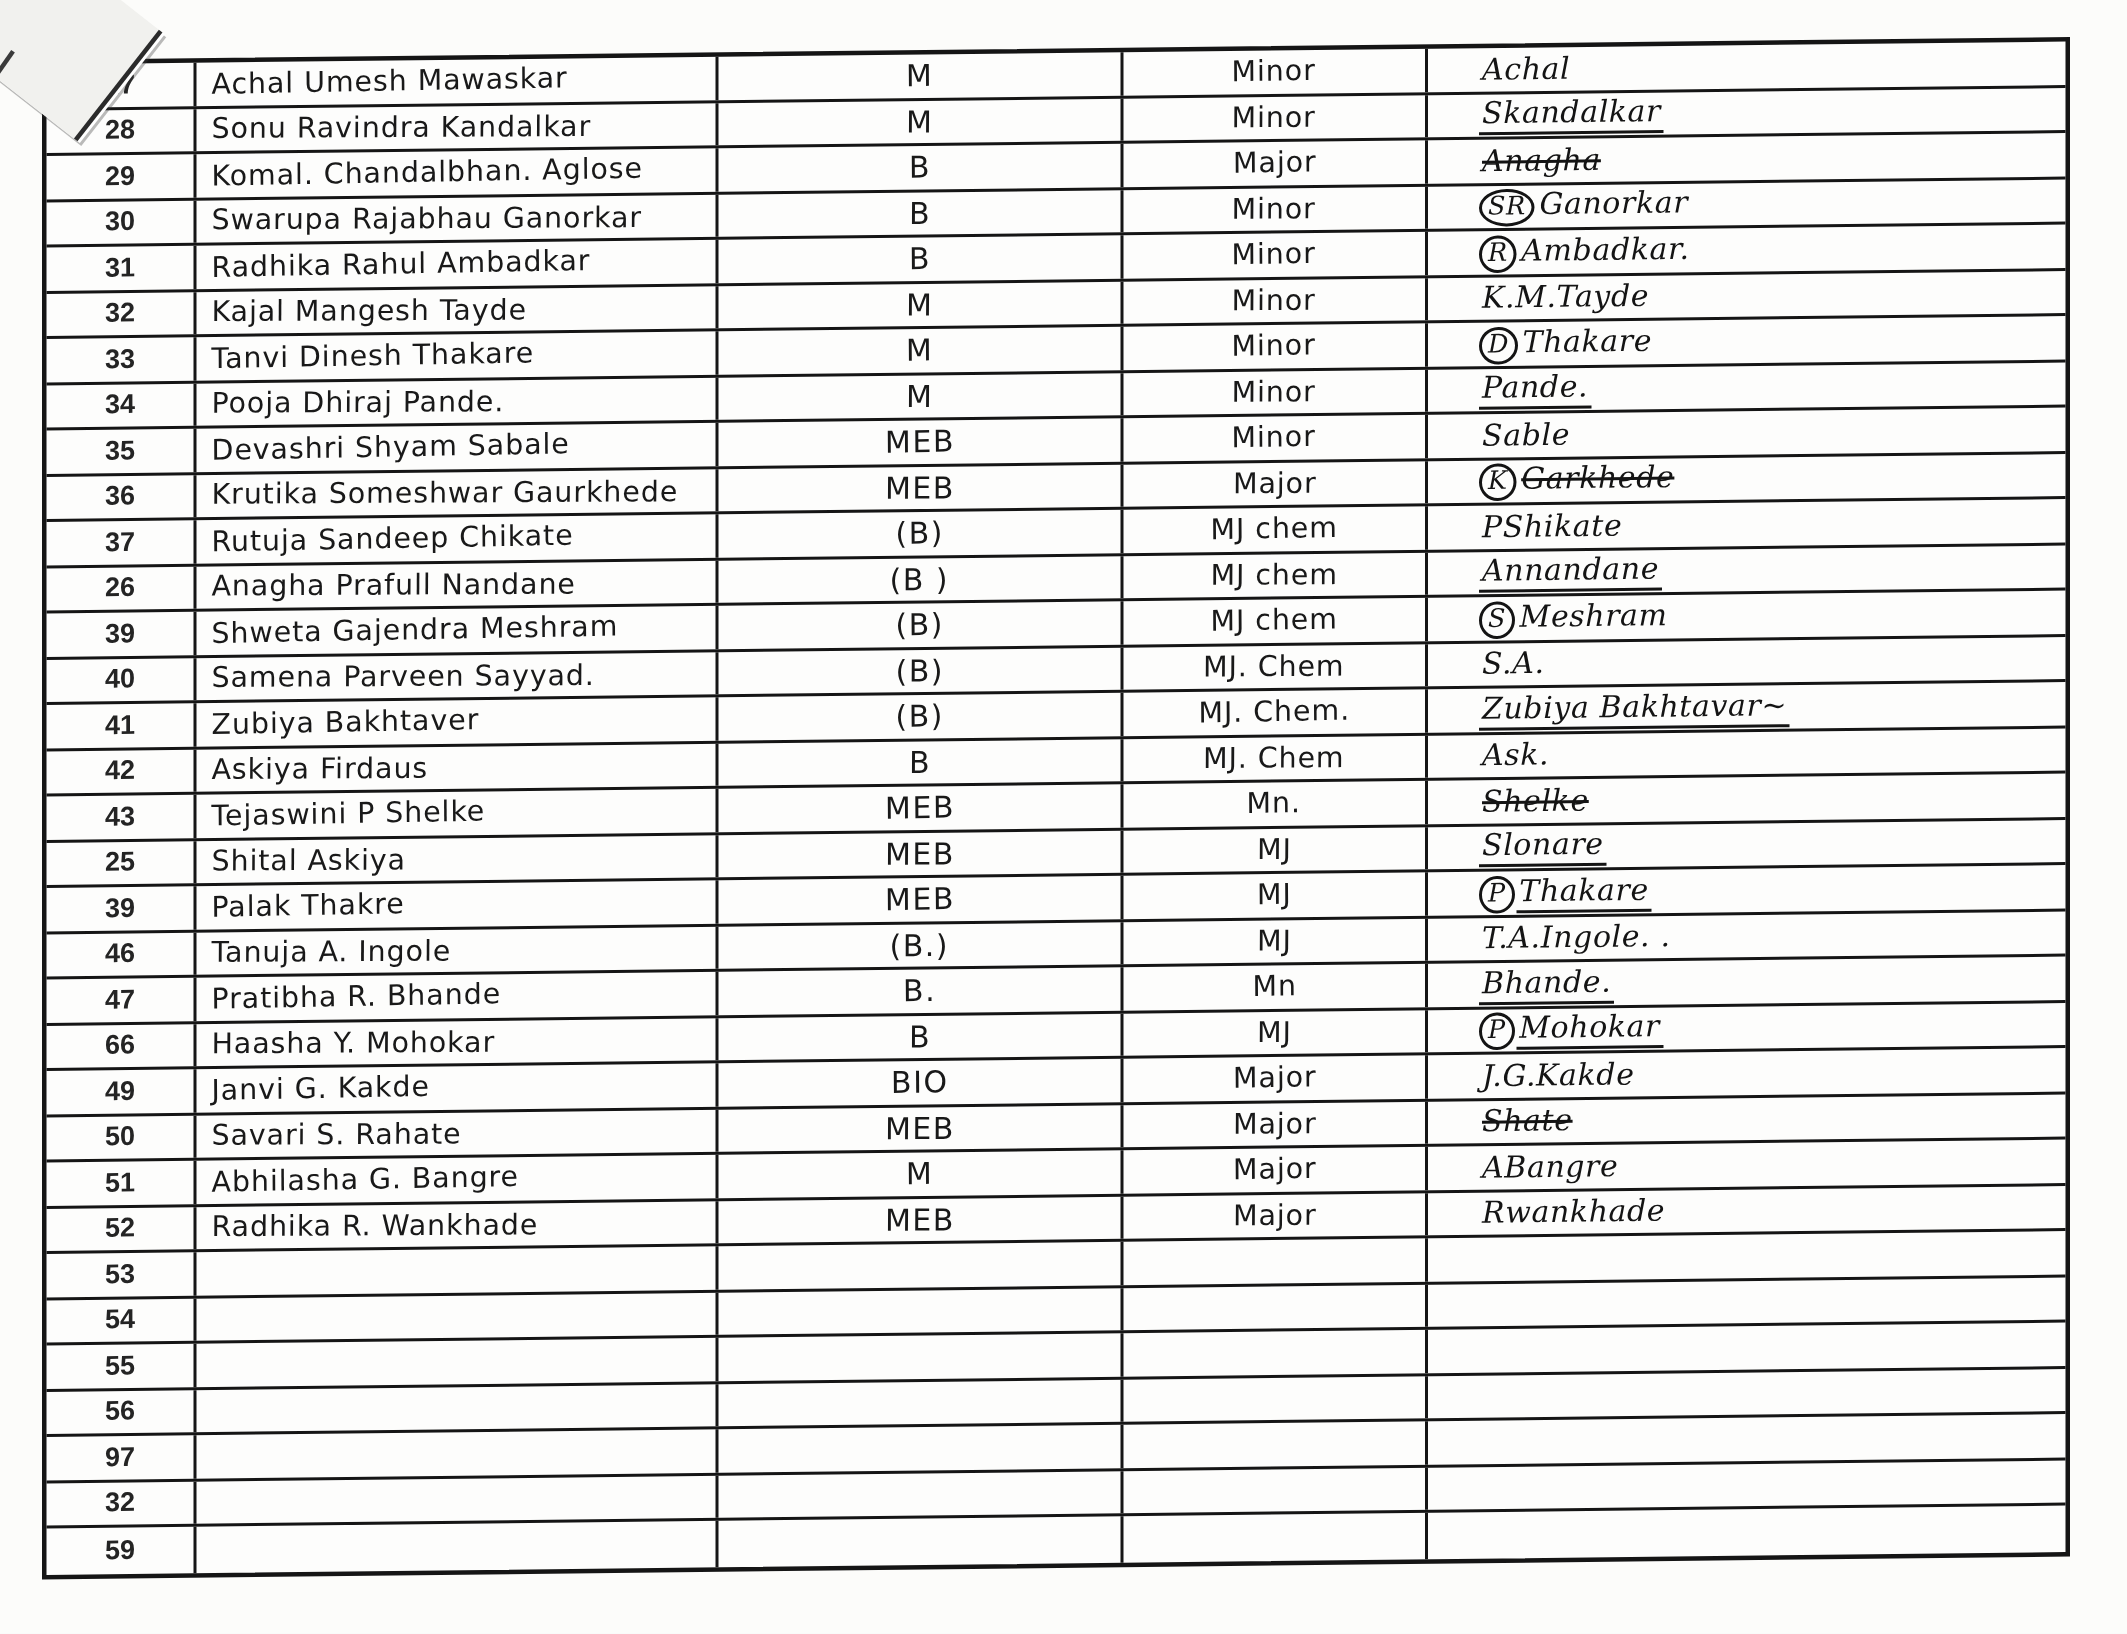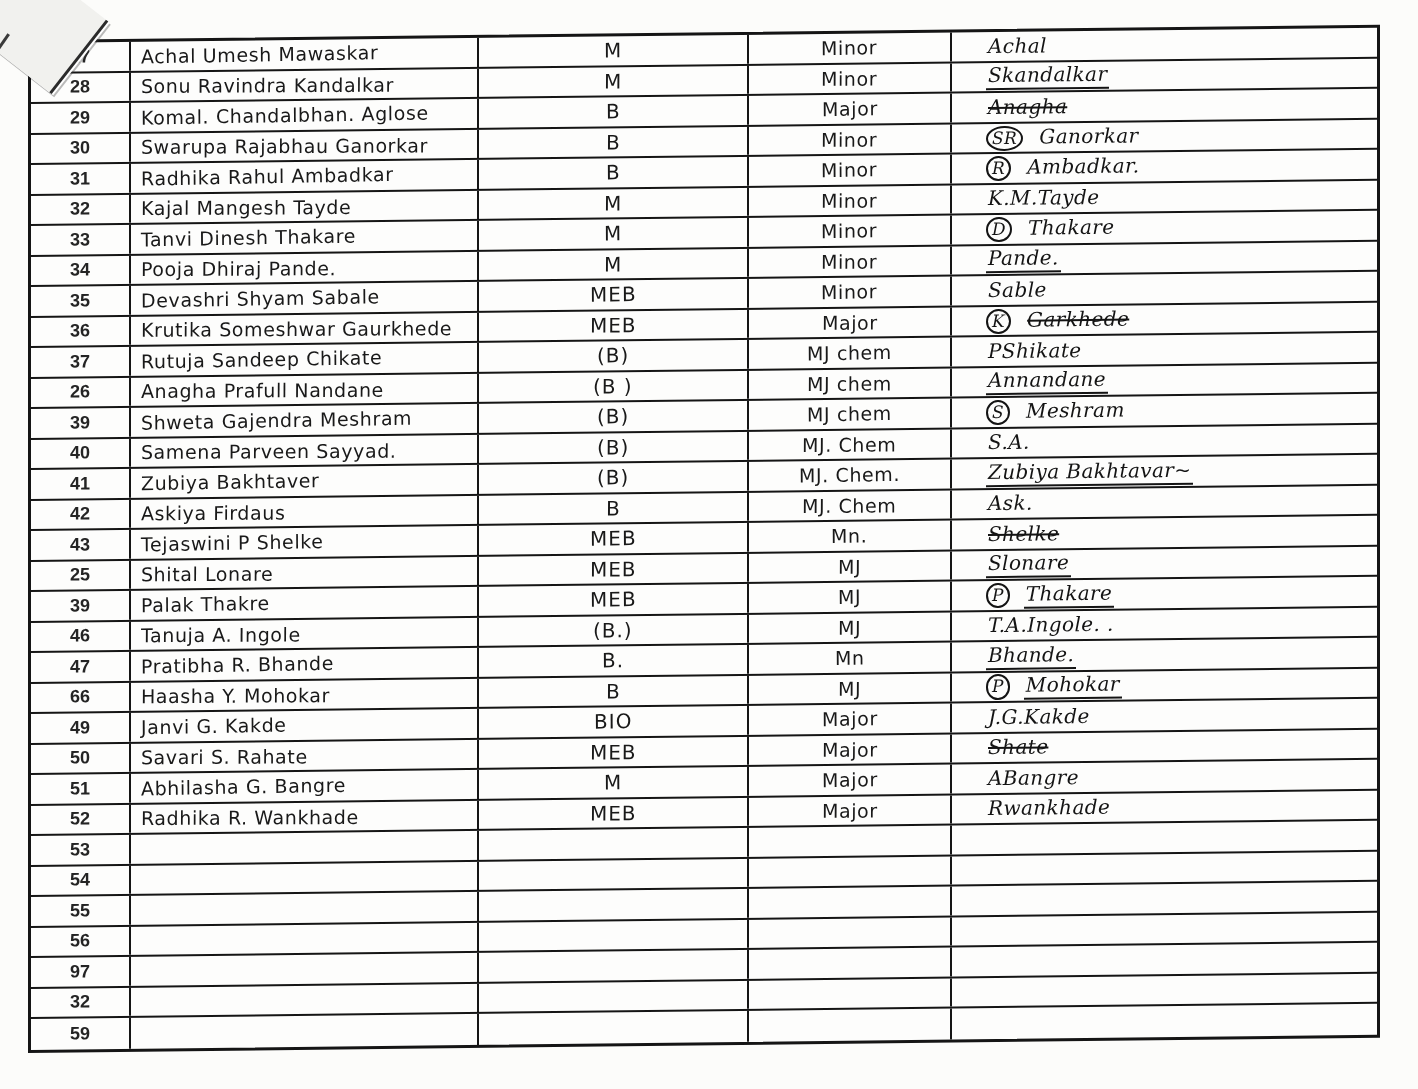--- a/index.html
+++ b/index.html
@@ -61,21 +61,21 @@
   .c-course .hw{font-size:19px;}
   .sig{
     font-family:"DejaVu Serif",serif;font-style:italic;
     font-size:20px;color:#141414;letter-spacing:.4px;
   }
   .sig .txt{display:inline-block;padding:0 2px 1px 2px;}
   .sig.u .txt{border-bottom:2.2px solid #141414;}
   .sig.s .txt{text-decoration:line-through;text-decoration-thickness:2.2px;}
   .circ{
     display:inline-block;border:2px solid #141414;border-radius:50%;
-    padding:0 4px;margin-right:14px;font-size:.85em;line-height:1.25;
+    padding:0 4px;margin-right:1px;font-size:.85em;line-height:1.25;
   }
 </style>
 </head>
 <body>
 
 <div class="page">
   <div class="fold"></div>
   <div class="fold2"></div>
 
   <div class="table-wrap" id="register-table">
@@ -366,21 +366,21 @@
         </div>
         <div class="cell c-sig">
           <span class="sig s"><span class="txt">Shelke</span></span>
         </div>
       </div>
       <div class="row">
         <div class="cell c-sr">
           <span>25</span>
         </div>
         <div class="cell c-name">
-          <span class="hw">Shital Lonare</span>
+          <span class="hw">Shital Askiya</span>
         </div>
         <div class="cell c-code">
           <span class="hw">MEB</span>
         </div>
         <div class="cell c-course">
           <span class="hw">MJ</span>
         </div>
         <div class="cell c-sig">
           <span class="sig u"><span class="txt">Slonare</span></span>
         </div>

